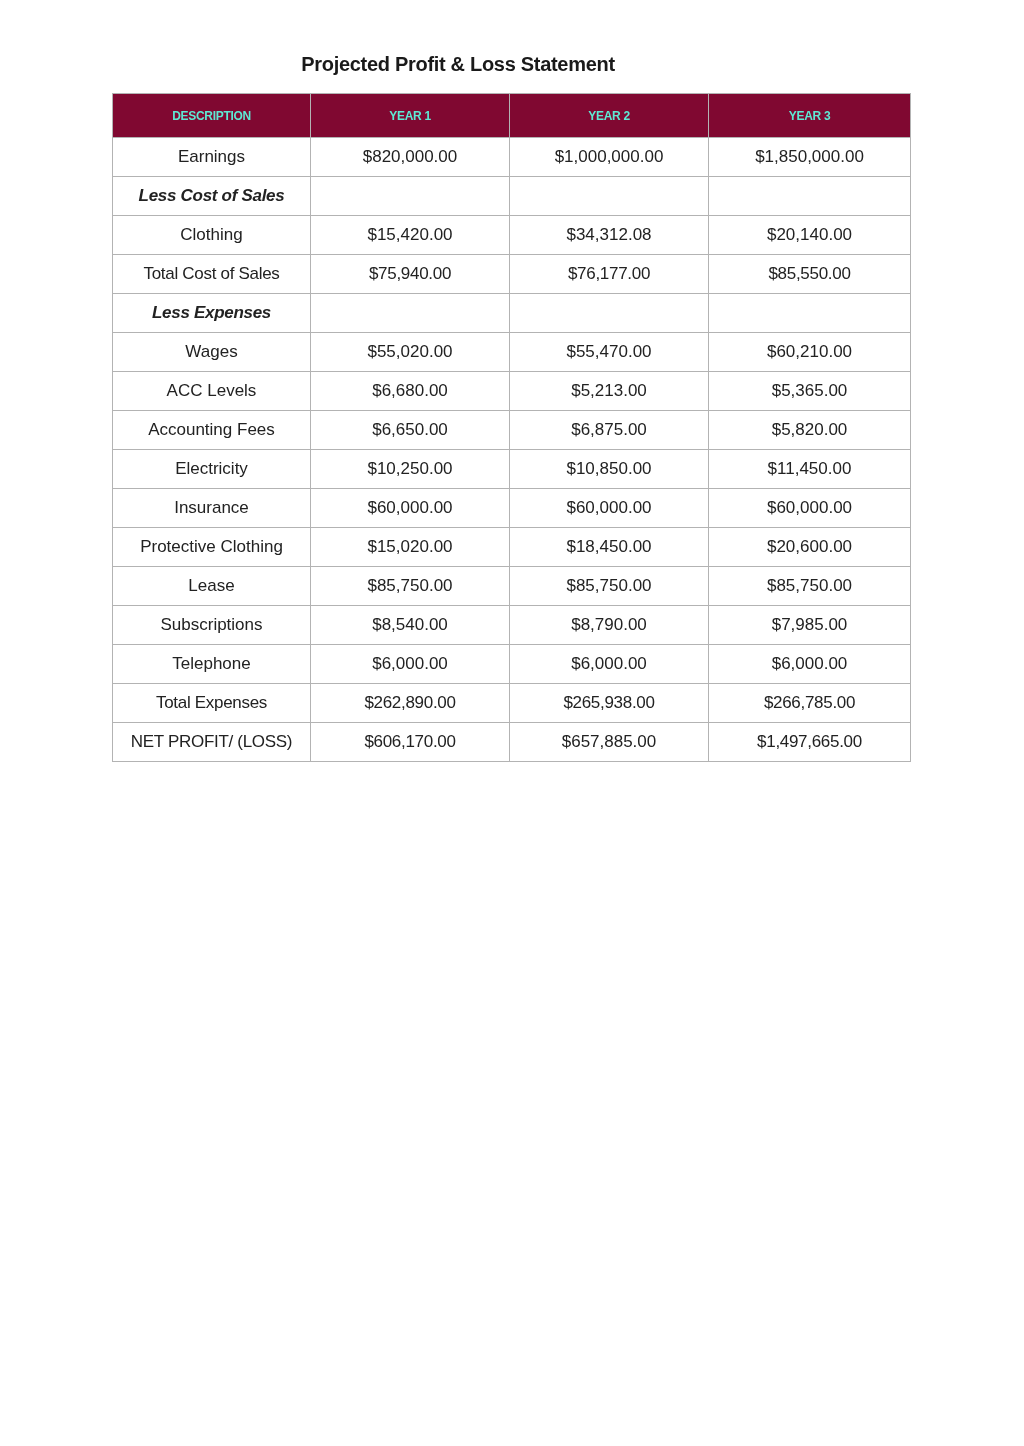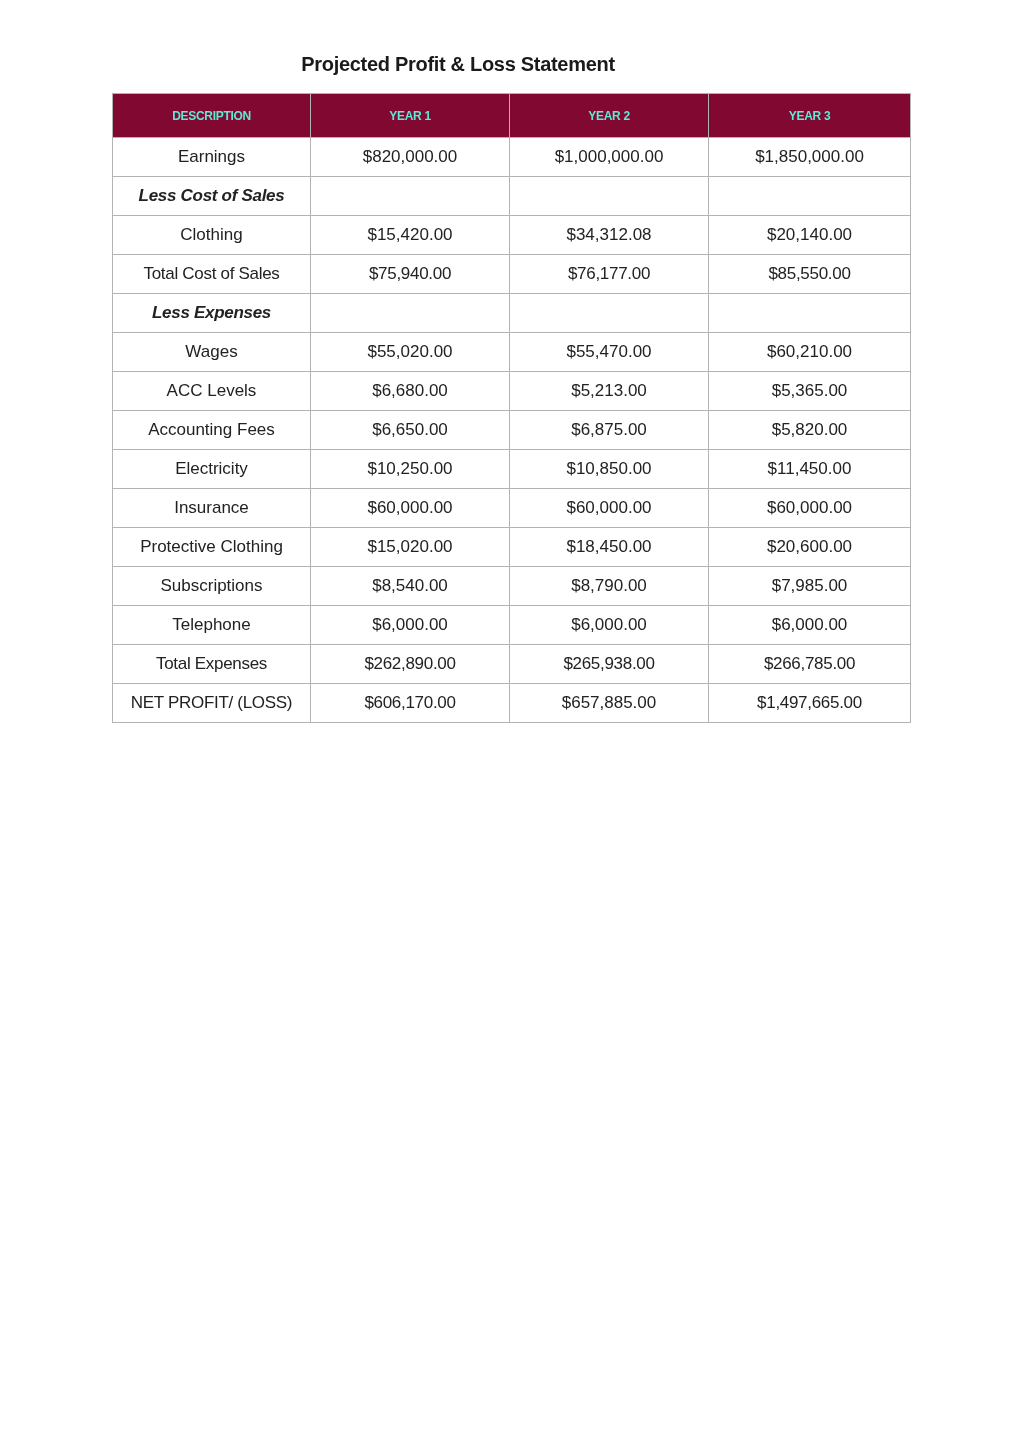--- a/index.html
+++ b/index.html
@@ -142,20 +142,26 @@
       <td>$60,000.00</td>
       <td>$60,000.00</td>
     </tr>
     <tr>
       <td>Protective Clothing</td>
       <td>$15,020.00</td>
       <td>$18,450.00</td>
       <td>$20,600.00</td>
     </tr>
     <tr>
+      <td>Lease</td>
+      <td>$85,750.00</td>
+      <td>$85,750.00</td>
+      <td>$85,750.00</td>
+    </tr>
+    <tr>
       <td>Subscriptions</td>
       <td>$8,540.00</td>
       <td>$8,790.00</td>
       <td>$7,985.00</td>
     </tr>
     <tr>
       <td>Telephone</td>
       <td>$6,000.00</td>
       <td>$6,000.00</td>
       <td>$6,000.00</td>

